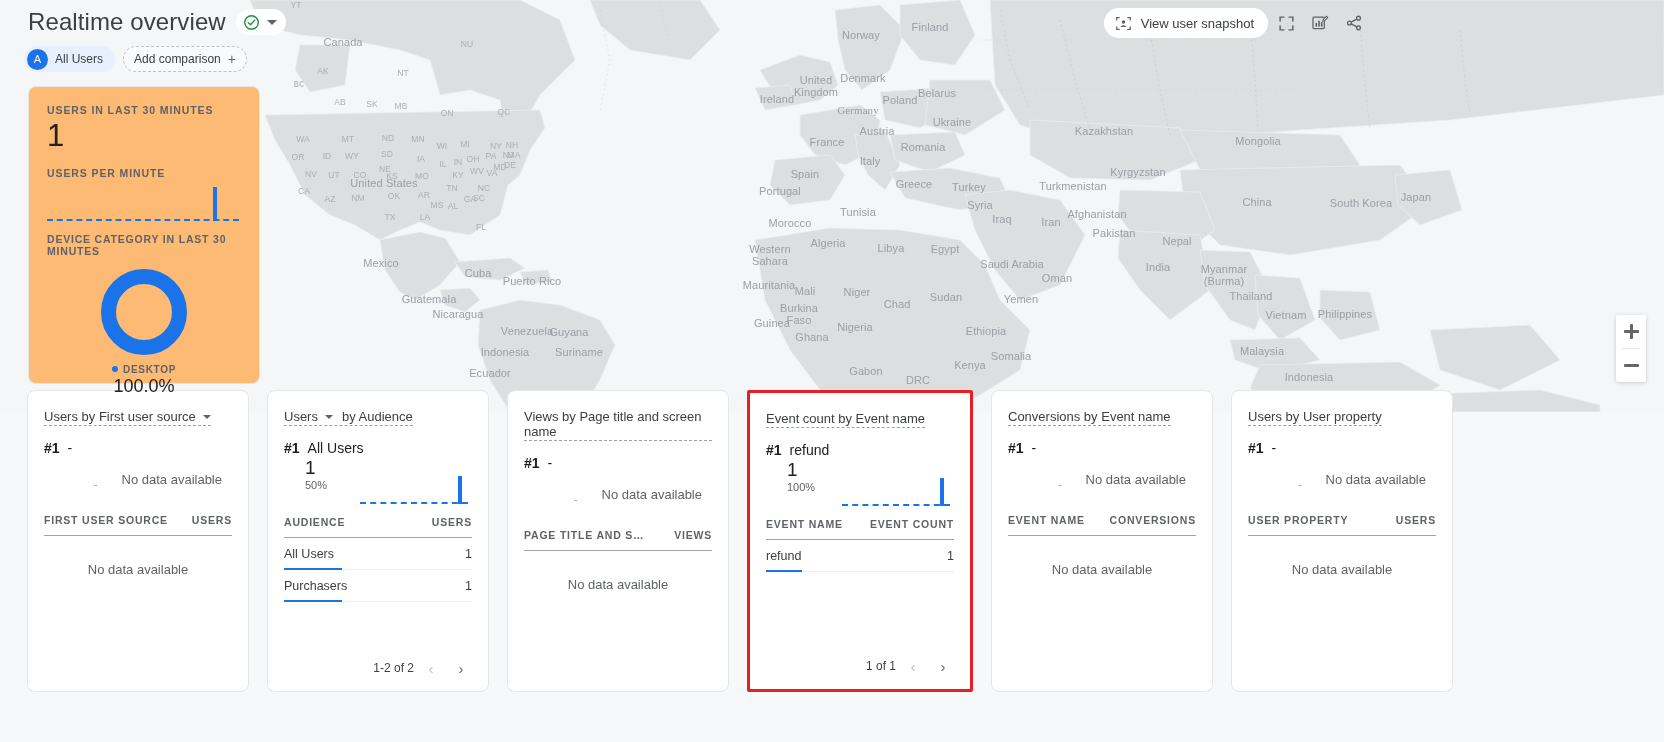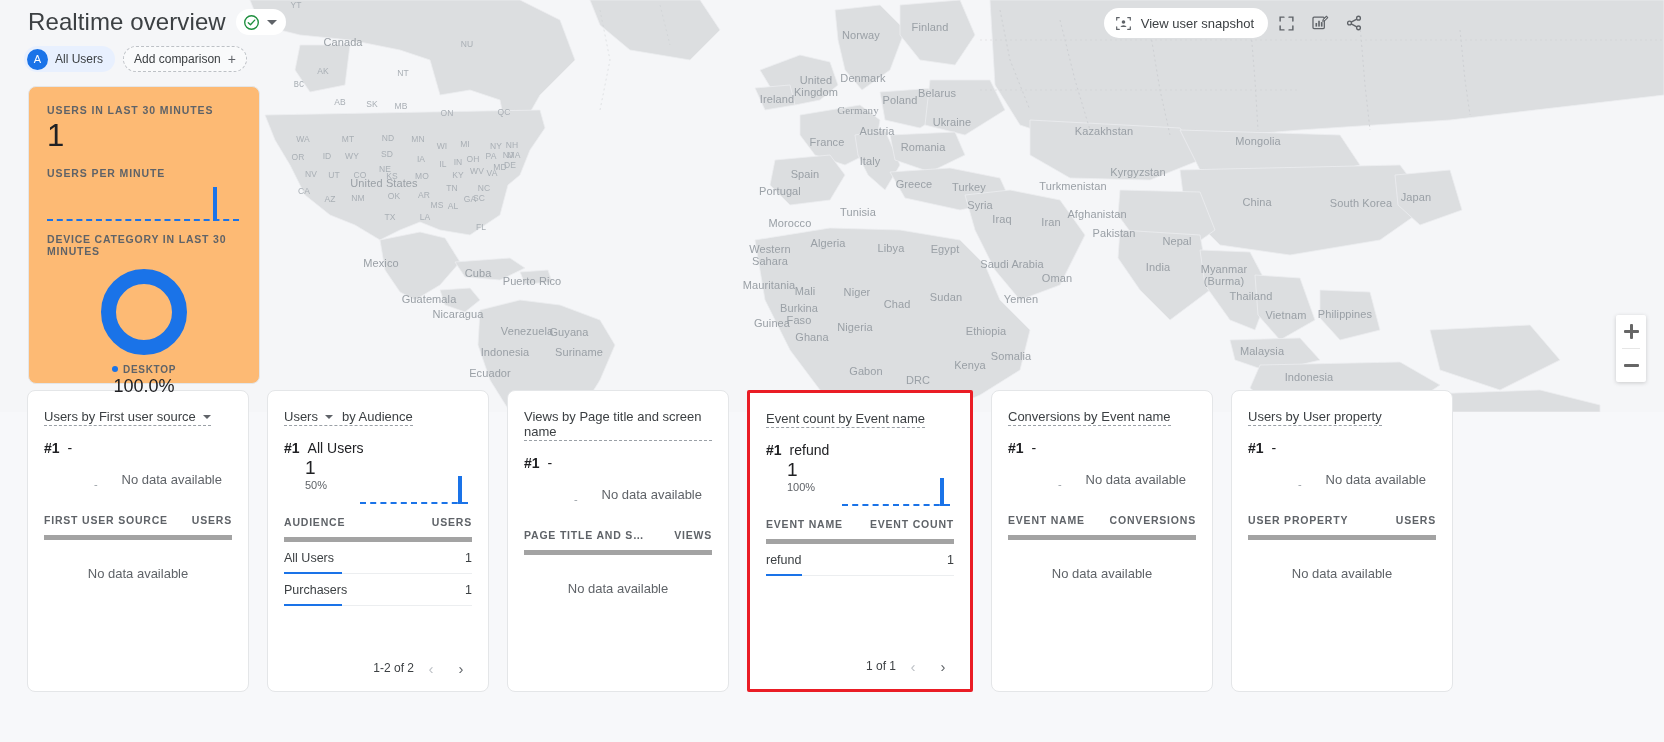--- a/index.html
+++ b/index.html
@@ -135,21 +135,21 @@
     position: absolute; right: 4px; bottom: 6px; width: 108px; height: 0;
     border-bottom: 2px dashed #1a73e8;
   }
   .metric-spark-bar { position: absolute; bottom: 6px; width: 4px; background: #1a73e8; }
   .nodata-row { position: relative; height: 52px; }
   .nodata-dash { position: absolute; left: 50px; top: 22px; font-size: 11px; color: #9aa0a6; }
   .nodata-text { position: absolute; right: 10px; top: 16px; font-size: 13px; color: #5f6368; }
   .th-row {
     display: flex; justify-content: space-between; align-items: center;
     font-size: 10.5px; letter-spacing: .8px; color: #5f6368; font-weight: 700;
-    border-bottom: 5px solid #a3a3a3; padding-bottom: 9px; margin-top: 6px;
+    border-bottom: 1px solid #a3a3a3; padding-bottom: 9px; margin-top: 6px;
   }
   .td-row {
     display: flex; justify-content: space-between; align-items: center;
     font-size: 12.5px; color: #3c4043; padding: 9px 0 8px 0; position: relative;
     border-bottom: 1px solid #eceef0;
   }
   .td-row .bar-underline {
     position: absolute; left: 0; bottom: -1px; height: 2px; background: #1a73e8;
   }
   .empty-msg { text-align: center; font-size: 13px; color: #5f6368; margin-top: 26px; }

